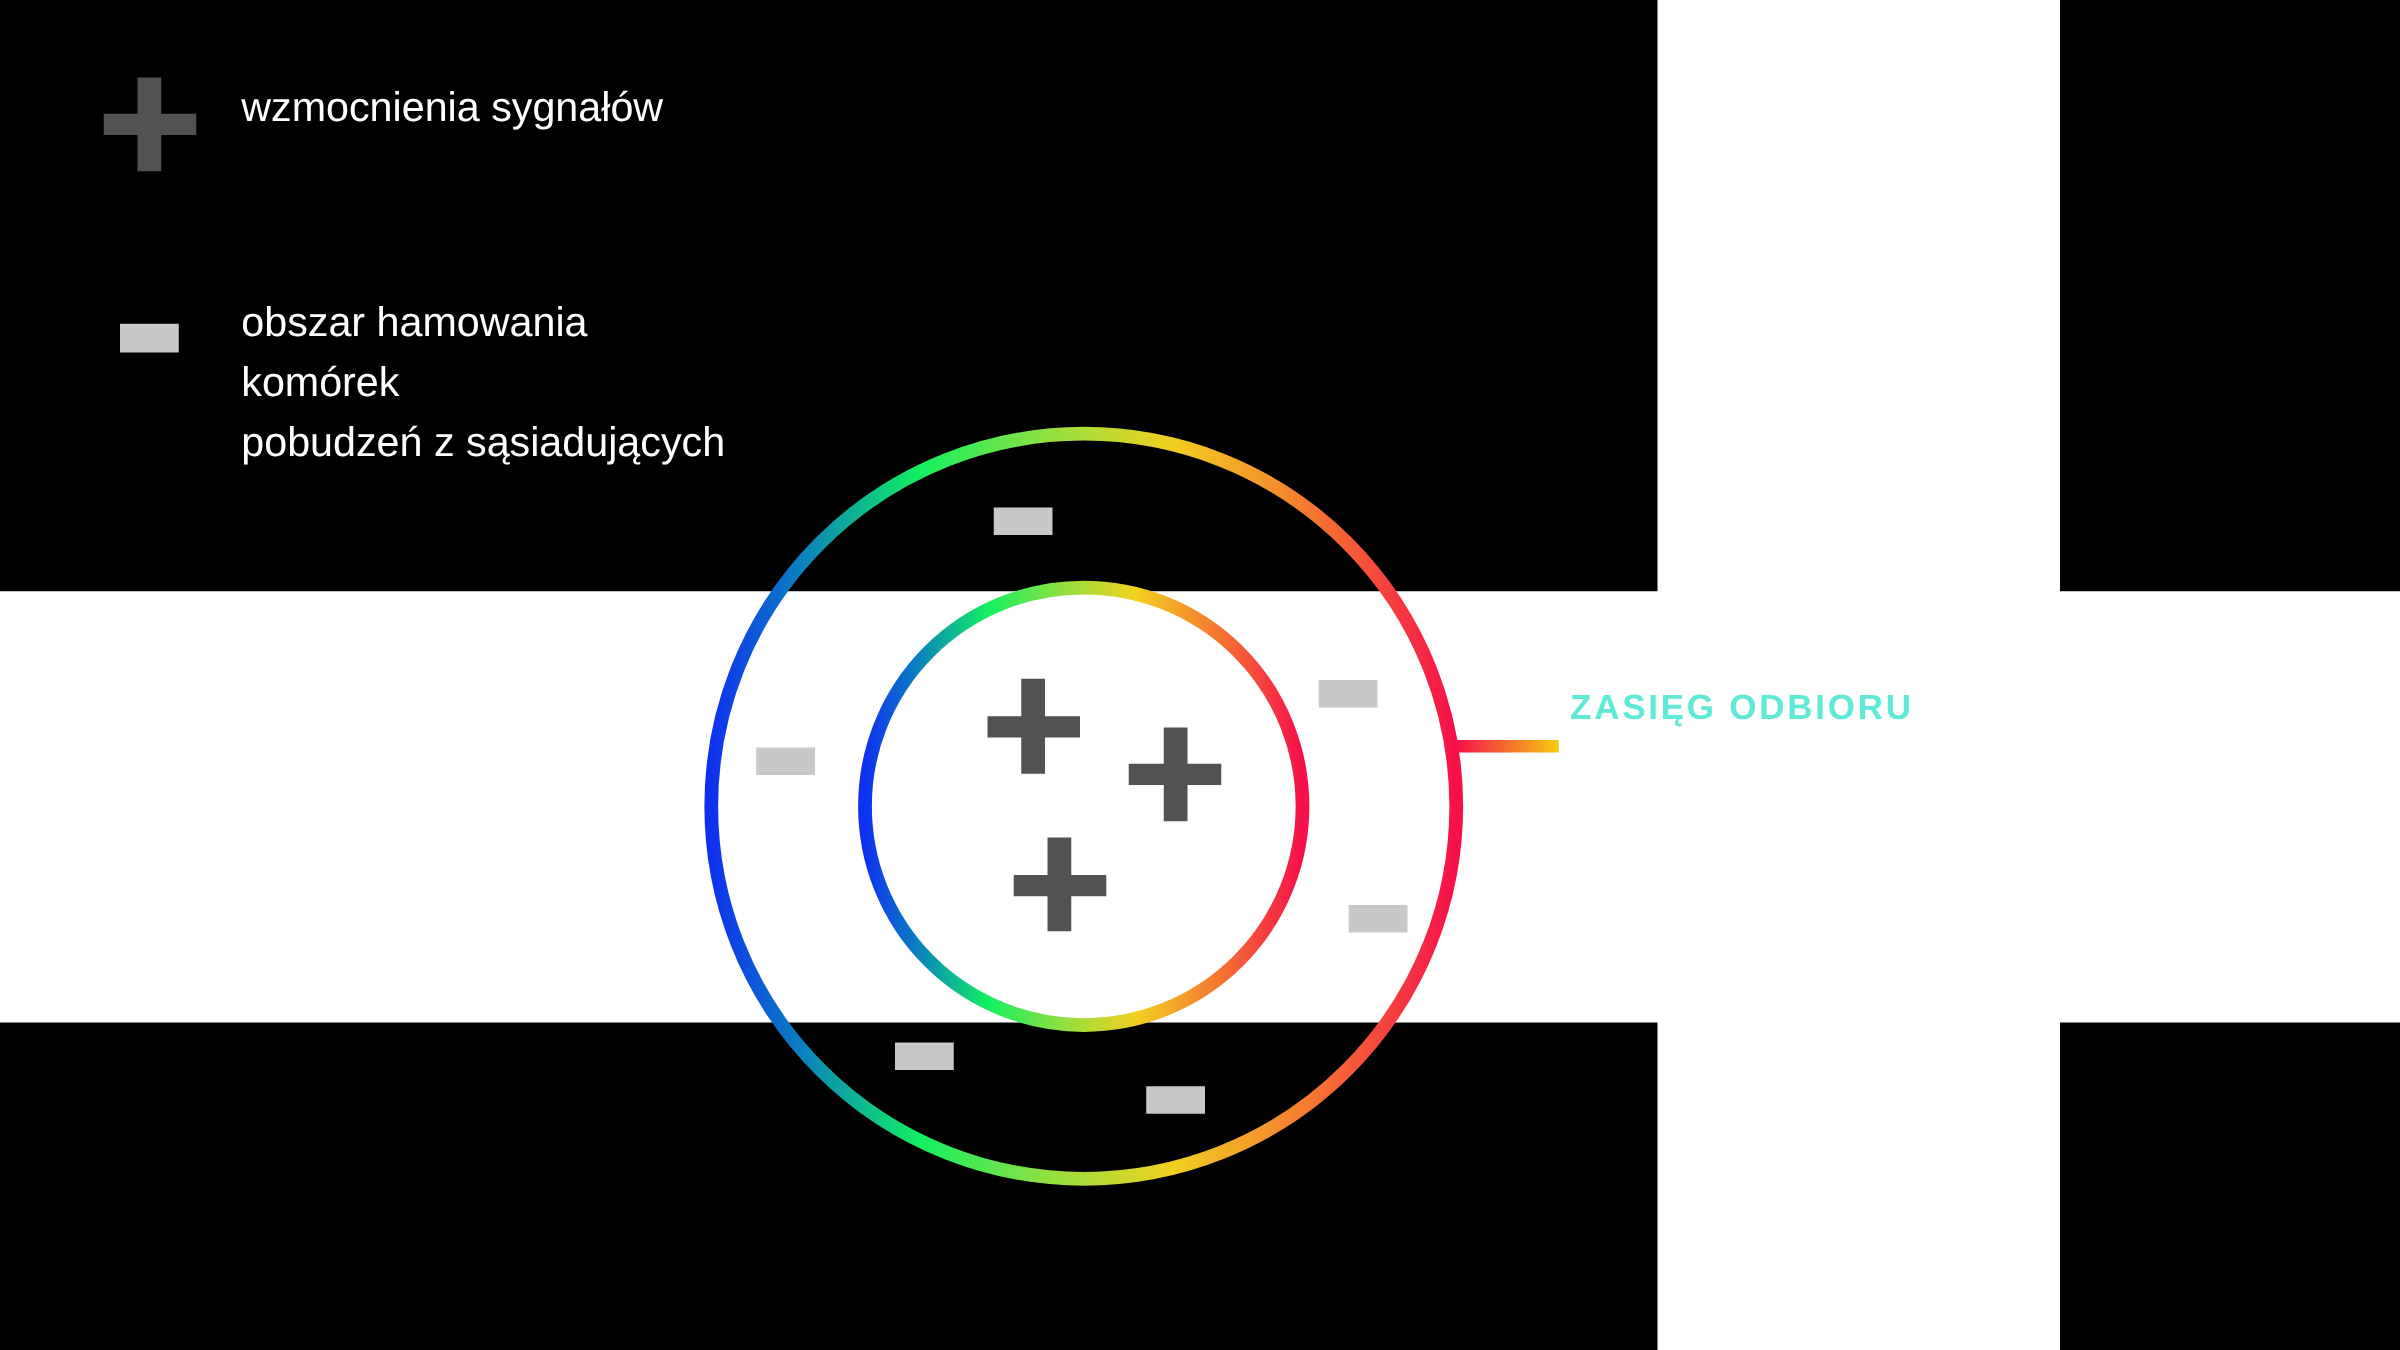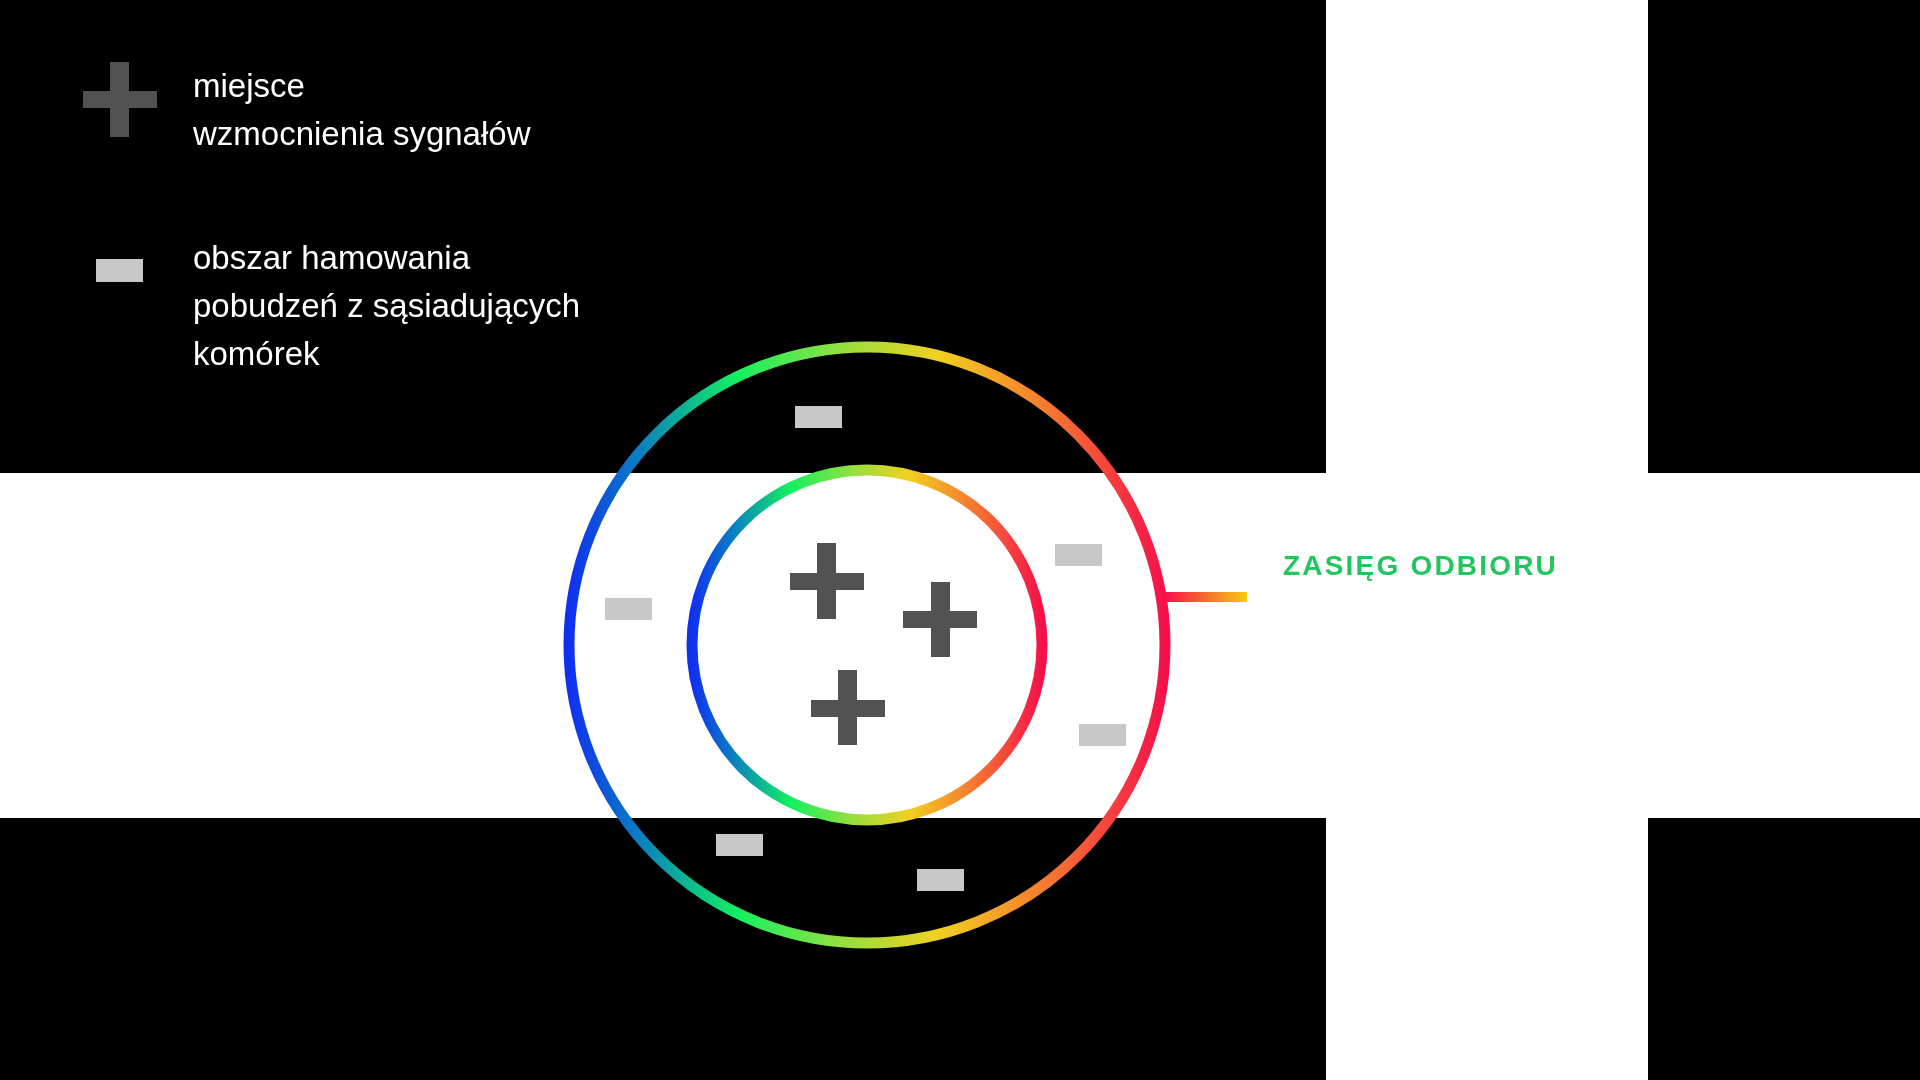--- a/index.html
+++ b/index.html
@@ -6,43 +6,42 @@
   body { width: 1920px; height: 1080px; position: relative; overflow: hidden; background: #000000; font-family: "Liberation Sans", sans-serif; }
   .band { position: absolute; background: #ffffff; }
   .band-h { left: 0; top: 473px; width: 1920px; height: 345px; }
   .band-v { left: 1326px; top: 0; width: 322px; height: 1080px; }
   .legend-text { position: absolute; left: 193px; color: #ffffff; font-size: 33px; line-height: 48px; white-space: nowrap; }
   .legend-text div { height: 48px; }
   .plus { position: absolute; }
   .plus .h, .plus .v { position: absolute; background: #525252; }
   .minus { position: absolute; width: 47px; height: 22px; background: #c8c8c8; }
   svg.rings { position: absolute; left: 0; top: 0; }
-  .callout { position: absolute; left: 1283px; top: 547px; color: #22c55e; font-size: 28px; font-weight: bold; letter-spacing: 2.2px; line-height: 38px; white-space: nowrap; }
+  .callout { position: absolute; left: 1256px; top: 547px; color: #5eead4; font-size: 28px; font-weight: bold; letter-spacing: 2.2px; line-height: 38px; white-space: nowrap; }
 </style>
 </head>
 <body>
 
 <div class="band band-h"></div>
 <div class="band band-v"></div>
 
 <div>
   <div class="plus" style="left:83px; top:62px; width:74px; height:75px;">
     <div class="h" style="left:0; top:29px; width:74px; height:17px;"></div>
     <div class="v" style="left:27px; top:0; width:19px; height:75px;"></div>
   </div>
   <div class="legend-text" style="top:62px;">
-    <div>miejsce</div>
     <div>wzmocnienia sygnałów</div>
   </div>
 
   <div class="minus" style="left:96px; top:259px; height:23px;"></div>
   <div class="legend-text" style="top:234px;">
     <div>obszar hamowania</div>
+    <div>komórek</div>
     <div>pobudzeń z sąsiadujących</div>
-    <div>komórek</div>
   </div>
 </div>
 
 <svg class="rings" width="1920" height="1080" viewBox="0 0 1920 1080">
   <defs>
     <linearGradient id="gOuter" x1="0" y1="0" x2="1" y2="0">
       <stop offset="0" stop-color="#1030f0"></stop>
       <stop offset="0.12" stop-color="#0a80c0"></stop>
       <stop offset="0.28" stop-color="#12f060"></stop>
       <stop offset="0.45" stop-color="#90e040"></stop>

